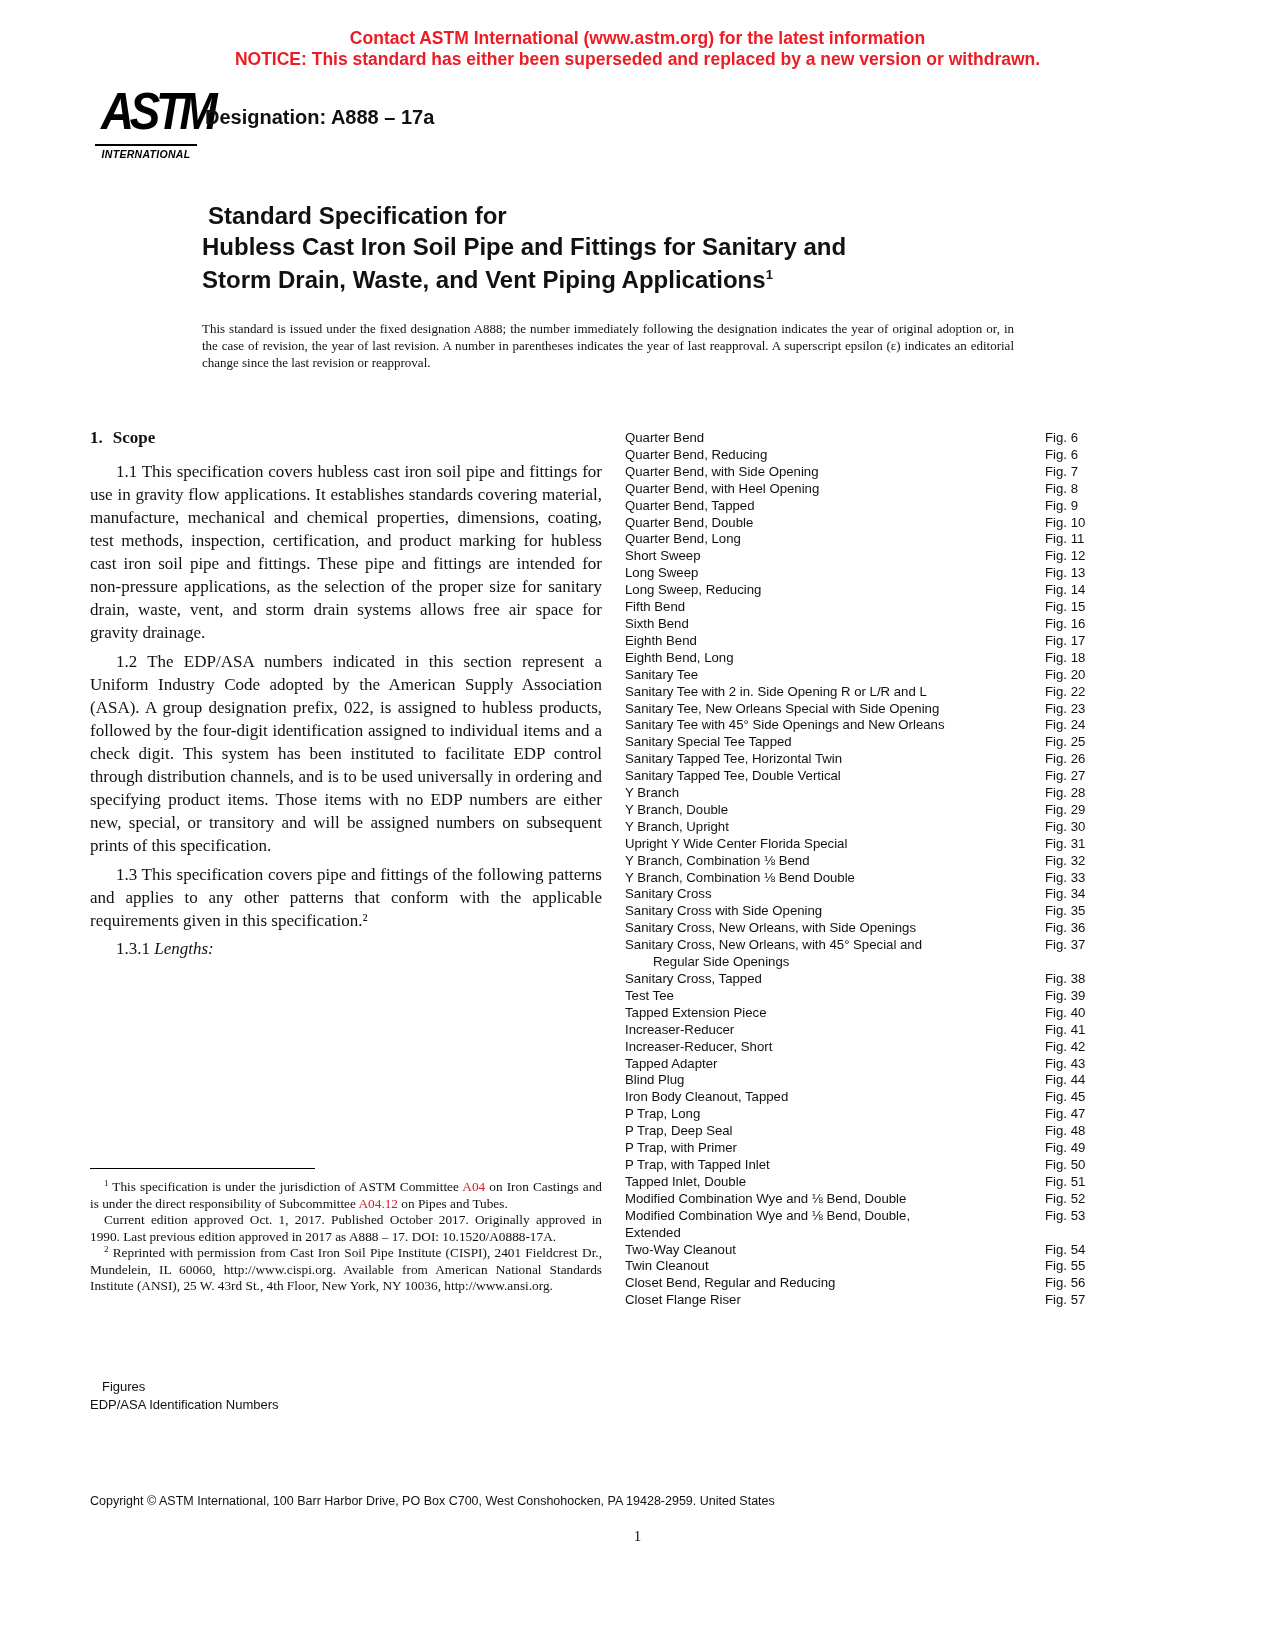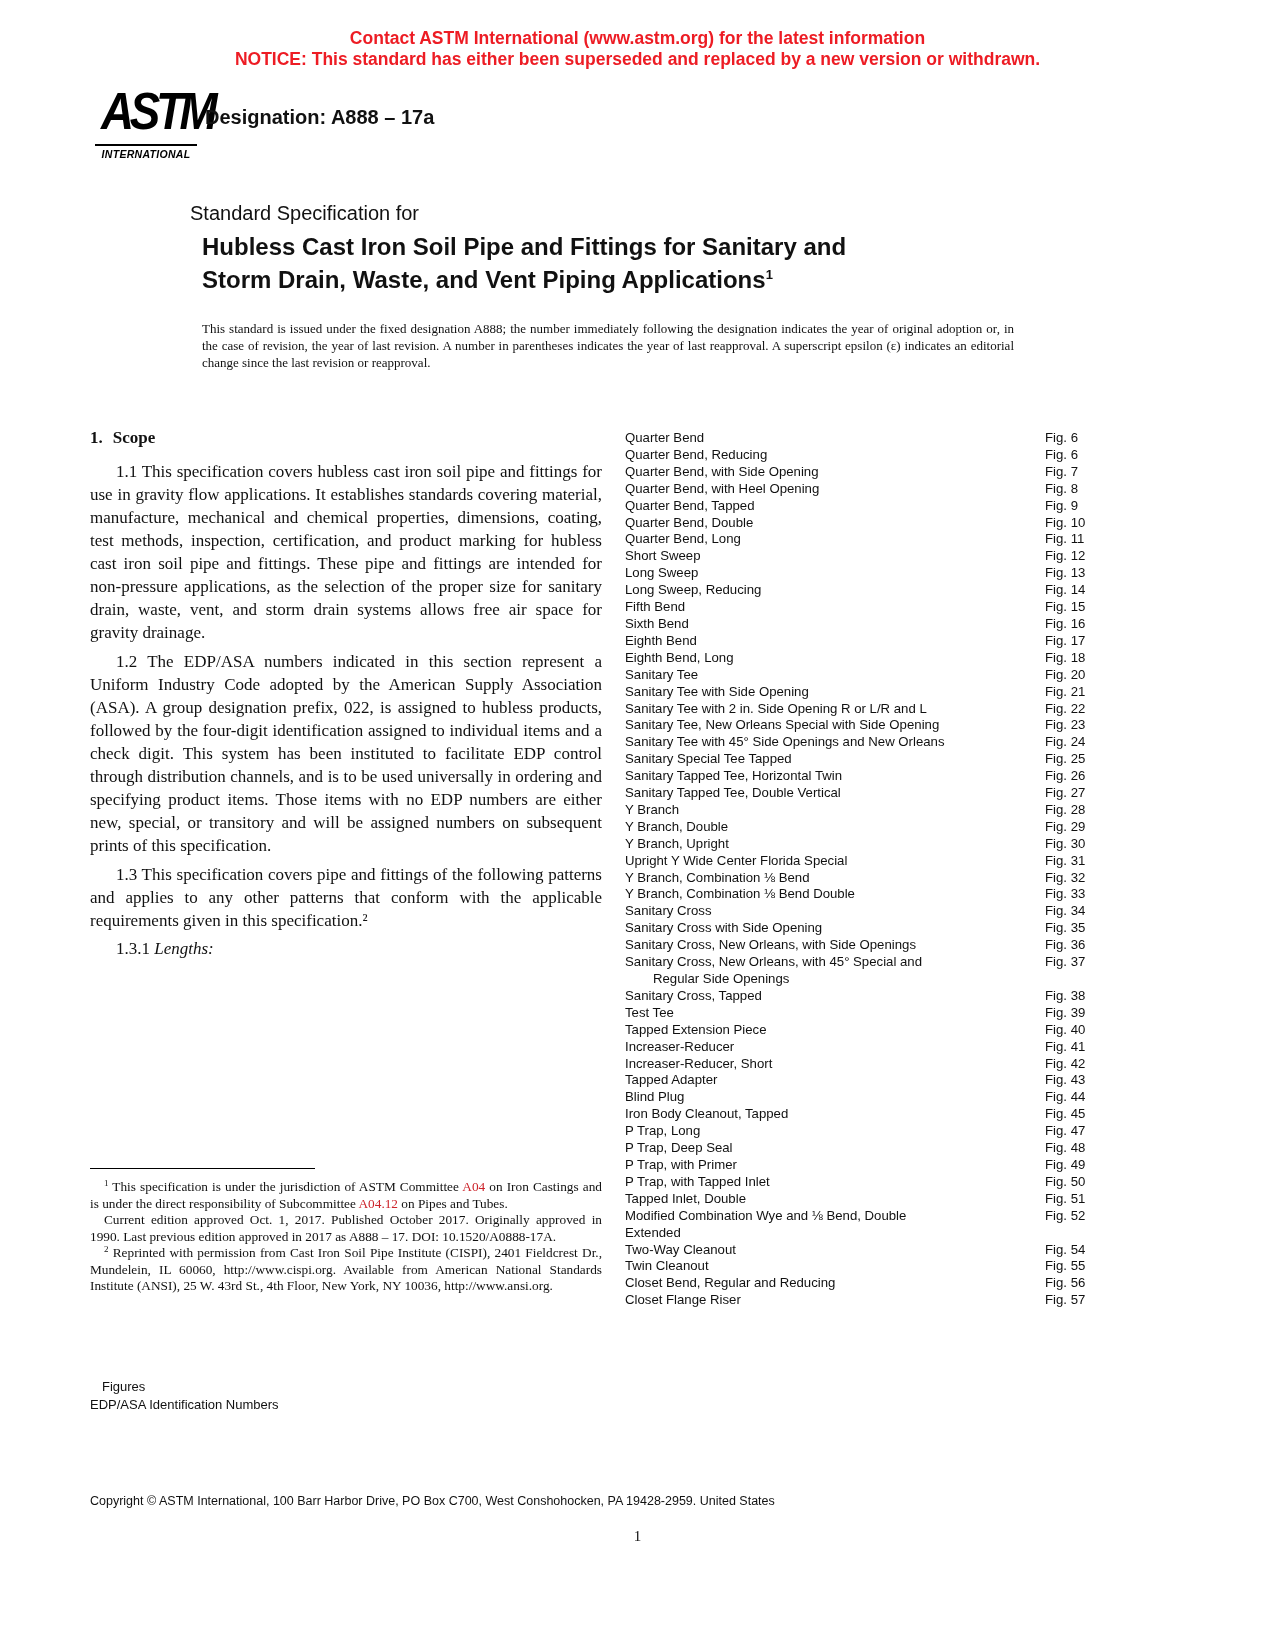--- a/index.html
+++ b/index.html
@@ -26,22 +26,22 @@
     margin-top:4px; border-top:2.5px solid #000; padding-top:2px;
     font-family:"Liberation Sans", sans-serif; font-weight:bold; font-style:italic;
     font-size:10.5px; letter-spacing:0.3px;
   }
   .designation {
     position:absolute; left:205px; top:106px;
     font-family:"Liberation Sans", sans-serif; font-weight:bold; font-size:20px;
   }
   
   .kicker {
-    position:absolute; left:190px; top:202px;
-    font-family:"Liberation Sans", sans-serif; font-weight:normal; font-size:20px;
+    position:absolute; left:208px; top:202px;
+    font-family:"Liberation Sans", sans-serif; font-weight:bold; font-size:24px;
   }
   .main-title {
     position:absolute; left:202px; top:230px; width:830px;
     font-family:"Liberation Sans", sans-serif; font-weight:bold;
     font-size:24px; line-height:33px;
   }
   .title-sup { font-size:13px; vertical-align:super; line-height:0; }
   .issue-note {
     position:absolute; left:202px; top:320px; width:812px;
     font-size:13px; line-height:17px; text-align:justify;
@@ -243,24 +243,20 @@
         <div class="fit-name">Eighth Bend, Long</div>
         <div class="fit-fig">Fig. 18</div>
       </div>
 
 
       <div class="fit-row">
         <div class="fit-name">Sanitary Tee</div>
         <div class="fit-fig">Fig. 20</div>
       </div>
 
-      <div class="fit-row">
-        <div class="fit-name">Sanitary Tee with Side Opening</div>
-        <div class="fit-fig">Fig. 21</div>
-      </div>
 
       <div class="fit-row">
         <div class="fit-name">Sanitary Tee with 2 in. Side Opening R or L/R and L</div>
         <div class="fit-fig">Fig. 22</div>
       </div>
 
       <div class="fit-row">
         <div class="fit-name">Sanitary Tee, New Orleans Special with Side Opening</div>
         <div class="fit-fig">Fig. 23</div>
       </div>
@@ -404,20 +400,24 @@
       <div class="fit-row">
         <div class="fit-name">Tapped Inlet, Double</div>
         <div class="fit-fig">Fig. 51</div>
       </div>
 
       <div class="fit-row">
         <div class="fit-name">Modified Combination Wye and ⅛ Bend, Double</div>
         <div class="fit-fig">Fig. 52</div>
       </div>
 
+      <div class="fit-row">
+        <div class="fit-name">Modified Combination Wye and ⅛ Bend, Double,</div>
+        <div class="fit-fig">Fig. 53</div>
+      </div>
 
       <div class="fit-row">
         <div class="fit-name">Extended</div>
         <div class="fit-fig"></div>
       </div>
 
       <div class="fit-row">
         <div class="fit-name">Two-Way Cleanout</div>
         <div class="fit-fig">Fig. 54</div>
       </div>

